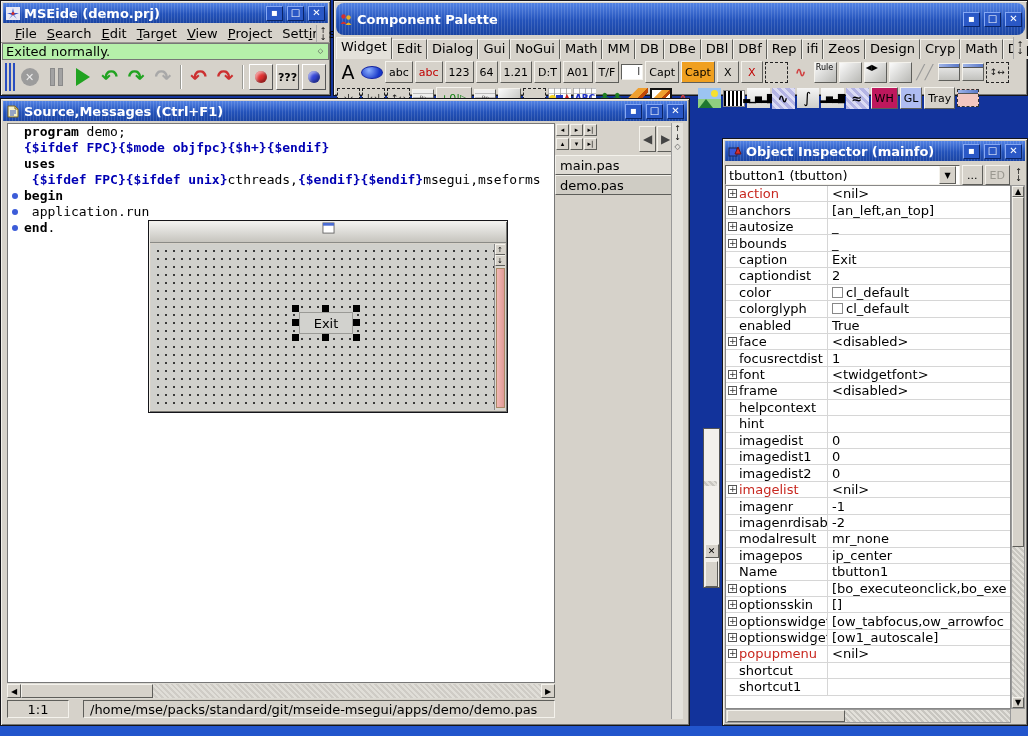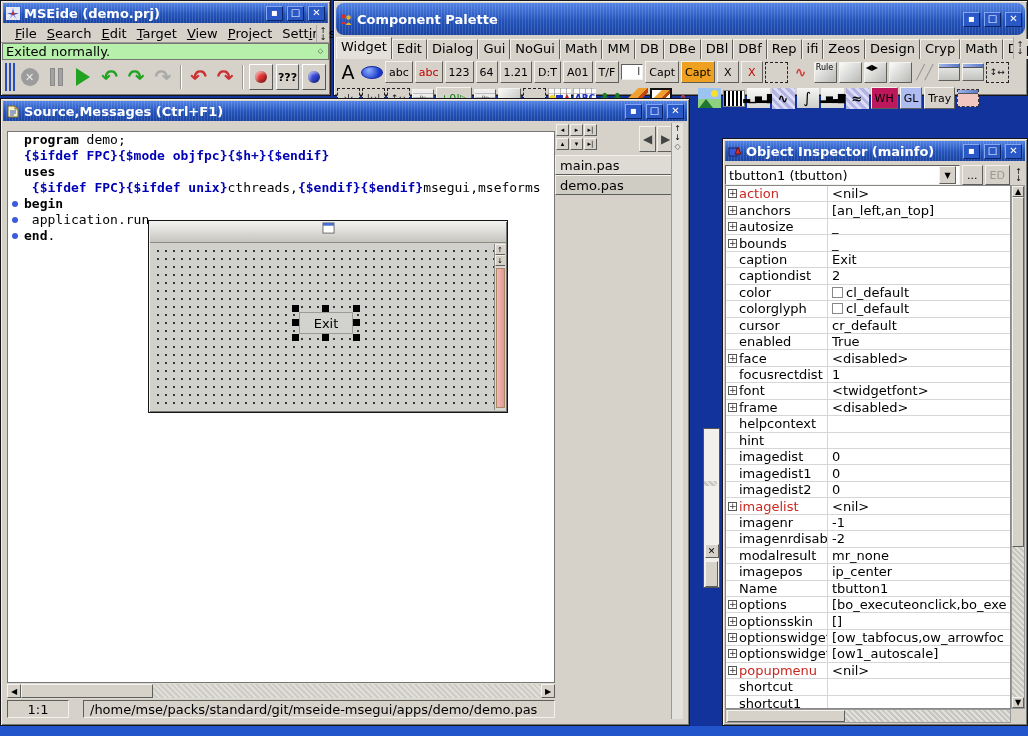--- a/index.html
+++ b/index.html
@@ -94,21 +94,21 @@
   .pi-chart { width:23px; height:21px; background:repeating-linear-gradient(45deg,#b4b4e4 0 3px,#dcdcf4 3px 6px);
      font-size:13px; font-weight:bold;}
   .pi-curve { width:22px; height:20px; background:linear-gradient(180deg,#f4f4f4,#cfcfcb); font-size:15px;}
   .pi-blocks { width:23px; height:20px; background:linear-gradient(180deg,#f8f8f8,#d8d8d4); font-size:9px; letter-spacing:-1px;}
   .pi-brush { width:22px; height:20px;
      background:linear-gradient(135deg, transparent 28%, #f0a030 30% 52%, #c04808 52% 62%, transparent 64%);}
   .pi-brushf { border:2px solid #111; background-color:#fff;}
 
   
   #src-body { position:absolute; left:6px; top:24px; right:6px; bottom:6px; }
-  #code-area { position:absolute; left:0; top:8px; width:548px; bottom:36px; background:#fff;
+  #code-area { position:absolute; left:0; top:0; width:548px; bottom:36px; background:#fff;
      border:1px solid #777; overflow:hidden; font-family:"DejaVu Sans Mono",monospace; font-size:13px;}
   .code-line { position:relative; height:16px; line-height:16px; white-space:pre; padding-left:16px;}
   .code-line .bullet { position:absolute; left:4px; top:5px; width:6px; height:6px; border-radius:50%;
      background:#3c5cd8; }
   .kw { font-weight:bold; color:#000; }
   .dir { font-weight:bold; color:#0000b4; }
   .pl { color:#000; }
   #src-right { position:absolute; left:548px; top:0; width:122px; bottom:0; background:#d6d2ca; }
   .navrow { display:flex; gap:1px; padding:1px; }
   .navsm { width:13px; height:12px; font-size:7px; display:flex; align-items:center; justify-content:center;}
@@ -550,29 +550,20 @@
           <span>colorglyph</span>
         </div>
         <div class="oi-val">
           <span class="swatch"></span>
           <span>cl_default</span>
         </div>
       </div>
       <div class="oi-row">
         <div class="oi-name">
           <span class="exp-sp"></span>
-          <span>cursor</span>
-        </div>
-        <div class="oi-val">
-          <span>cr_default</span>
-        </div>
-      </div>
-      <div class="oi-row">
-        <div class="oi-name">
-          <span class="exp-sp"></span>
           <span>enabled</span>
         </div>
         <div class="oi-val">
           <span>True</span>
         </div>
       </div>
       <div class="oi-row">
         <div class="oi-name">
           <span class="exp">+</span>
           <span>face</span>

